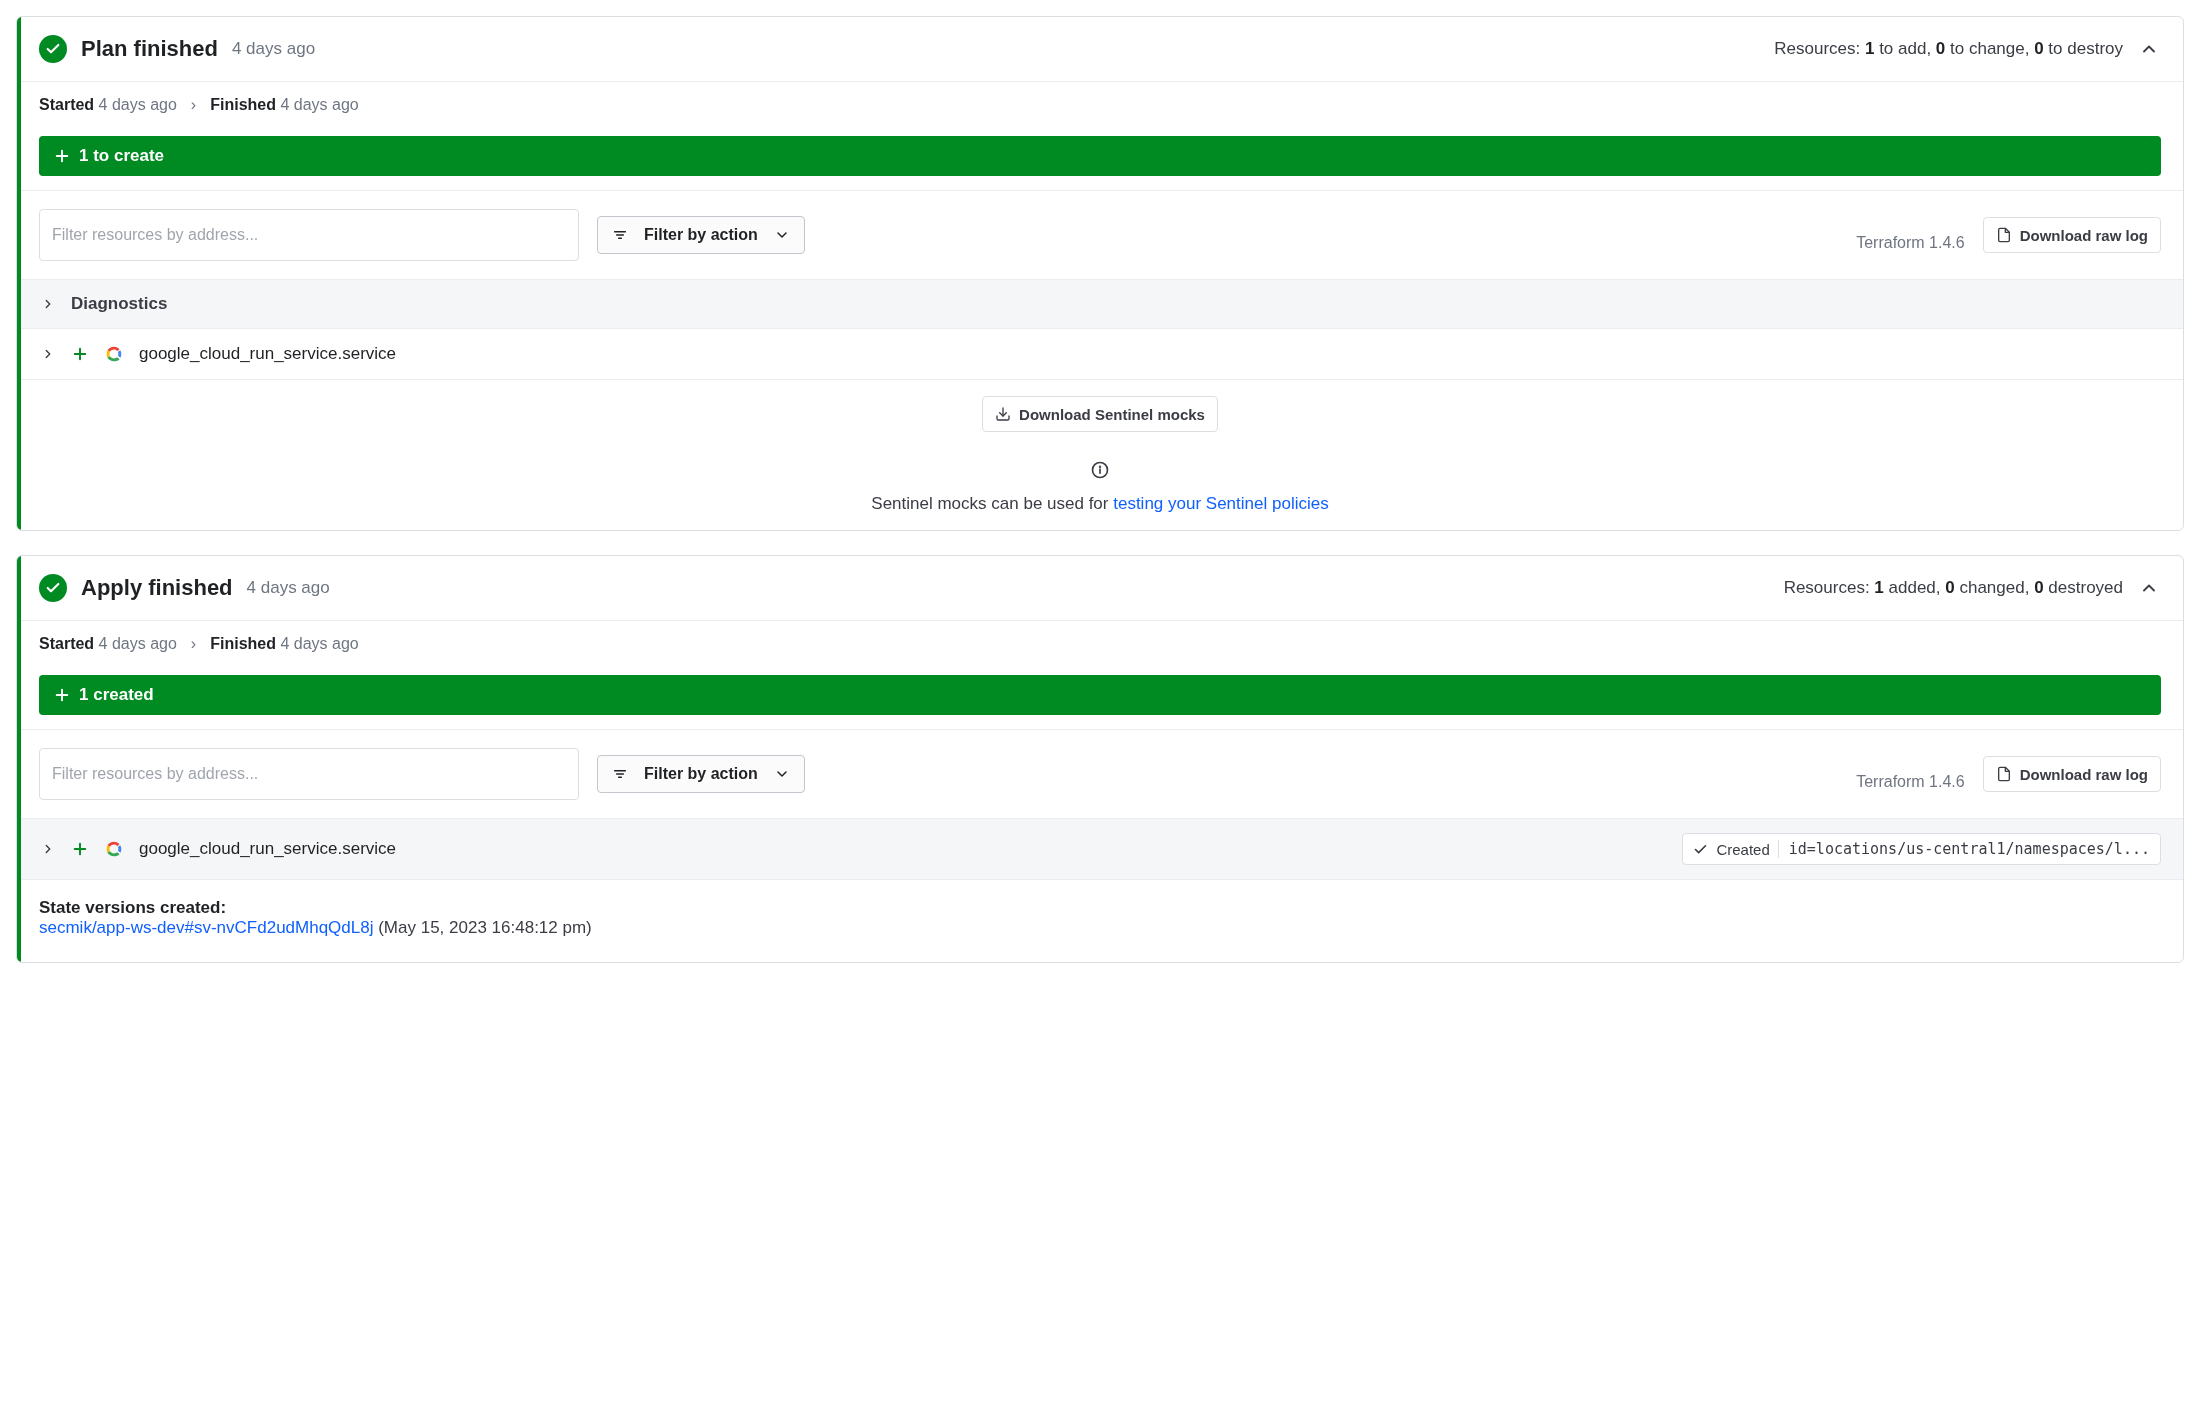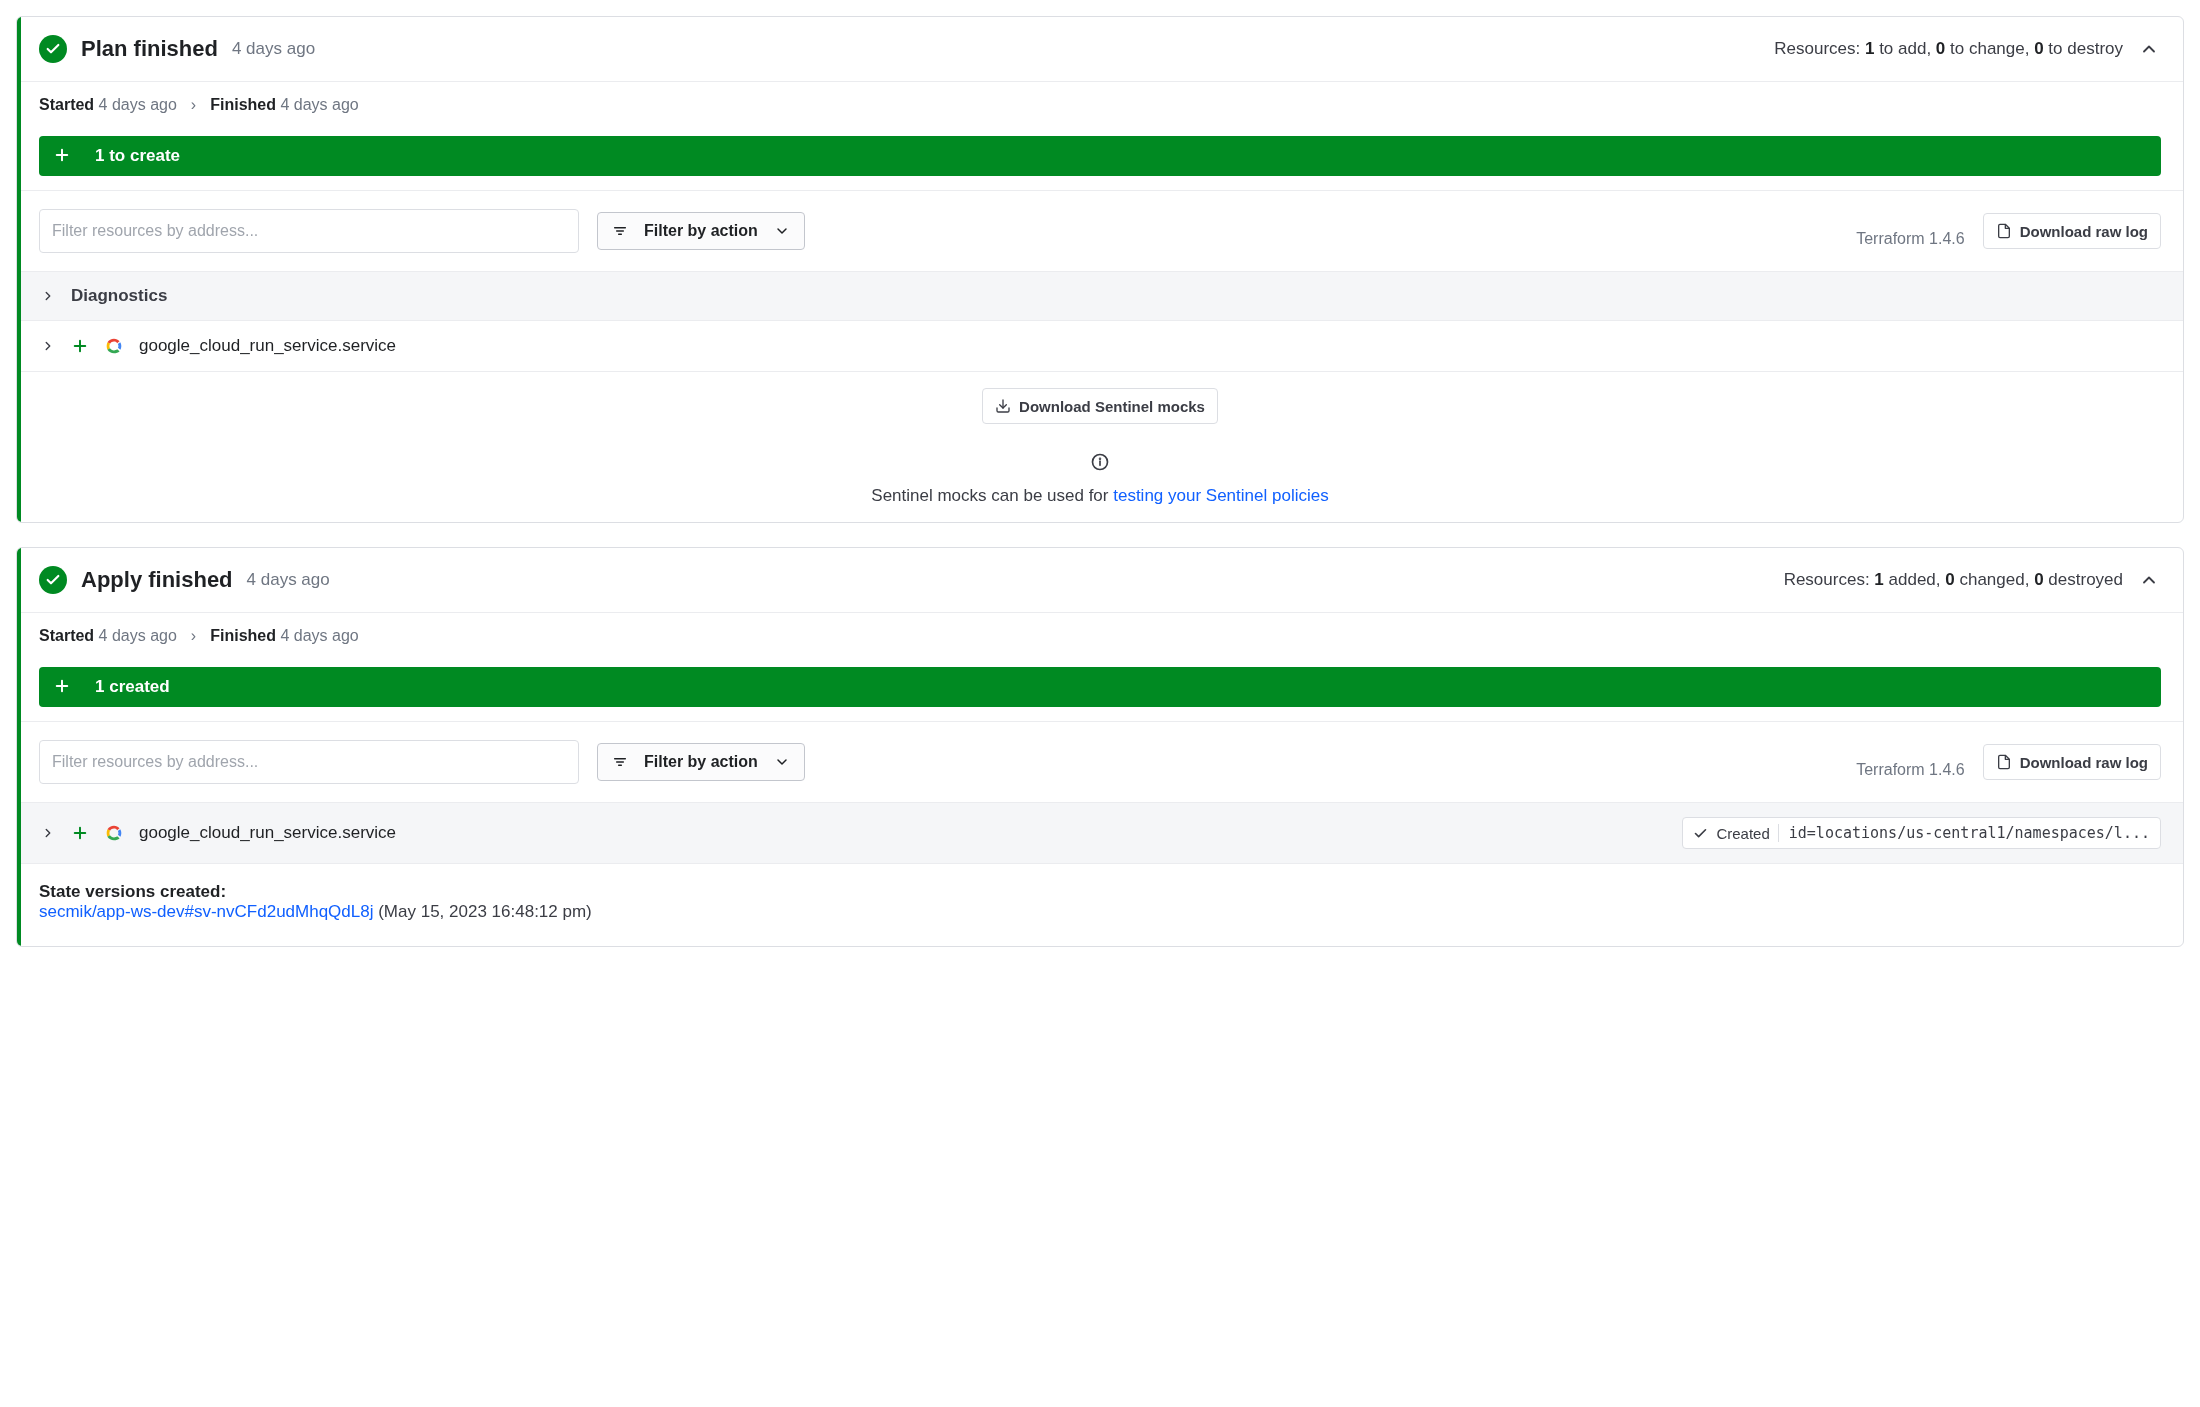--- a/index.html
+++ b/index.html
@@ -70,31 +70,31 @@
   }
   .timeline .label { font-weight: 700; color: var(--text); }
   .timeline .val { color: var(--text-muted); }
   .timeline .sep { color: var(--text-muted); }
   .banner-wrap { padding: 8px 22px 14px 22px; border-bottom: 1px solid var(--border-light); }
   .banner {
     background: var(--green-banner);
     color: #fff;
     border-radius: 4px;
     padding: 10px 14px;
-    display: flex; gap: 24px;
+    display: flex; align-items: center; gap: 8px;
     font-weight: 600; font-size: 17px;
   }
   .banner svg { flex: none; }
   .controls {
     display: flex; align-items: center; gap: 18px;
     padding: 18px 22px;
   }
   .filter-input {
     flex: 0 0 540px;
-    height: 44px;
+    height: 52px;
     border: 1px solid var(--border);
     border-radius: 4px;
     padding: 0 12px;
     font-size: 16px;
     color: var(--text);
   }
   .filter-input::placeholder { color: #a0a5ad; }
   .btn {
     height: 38px;
     border: 1px solid #c3c6cd;

